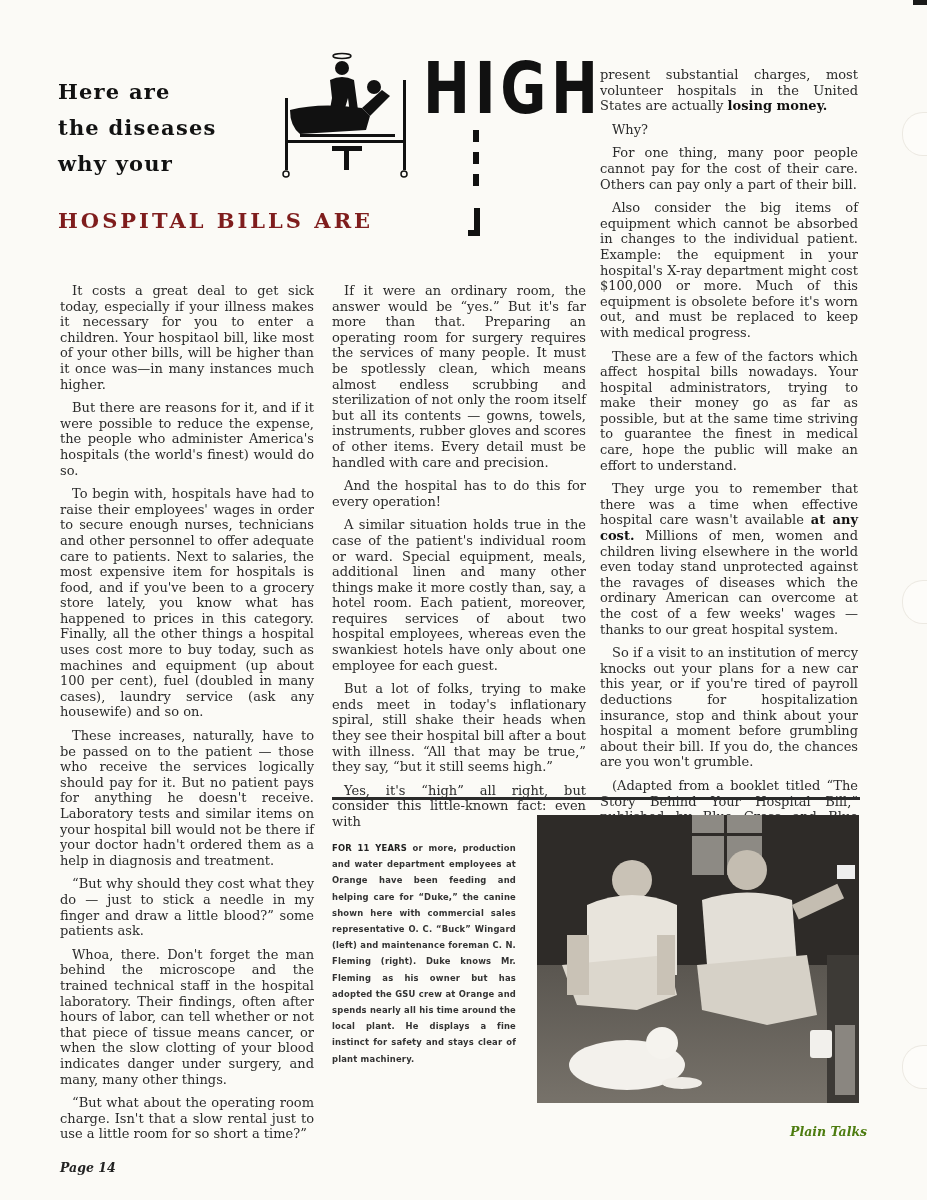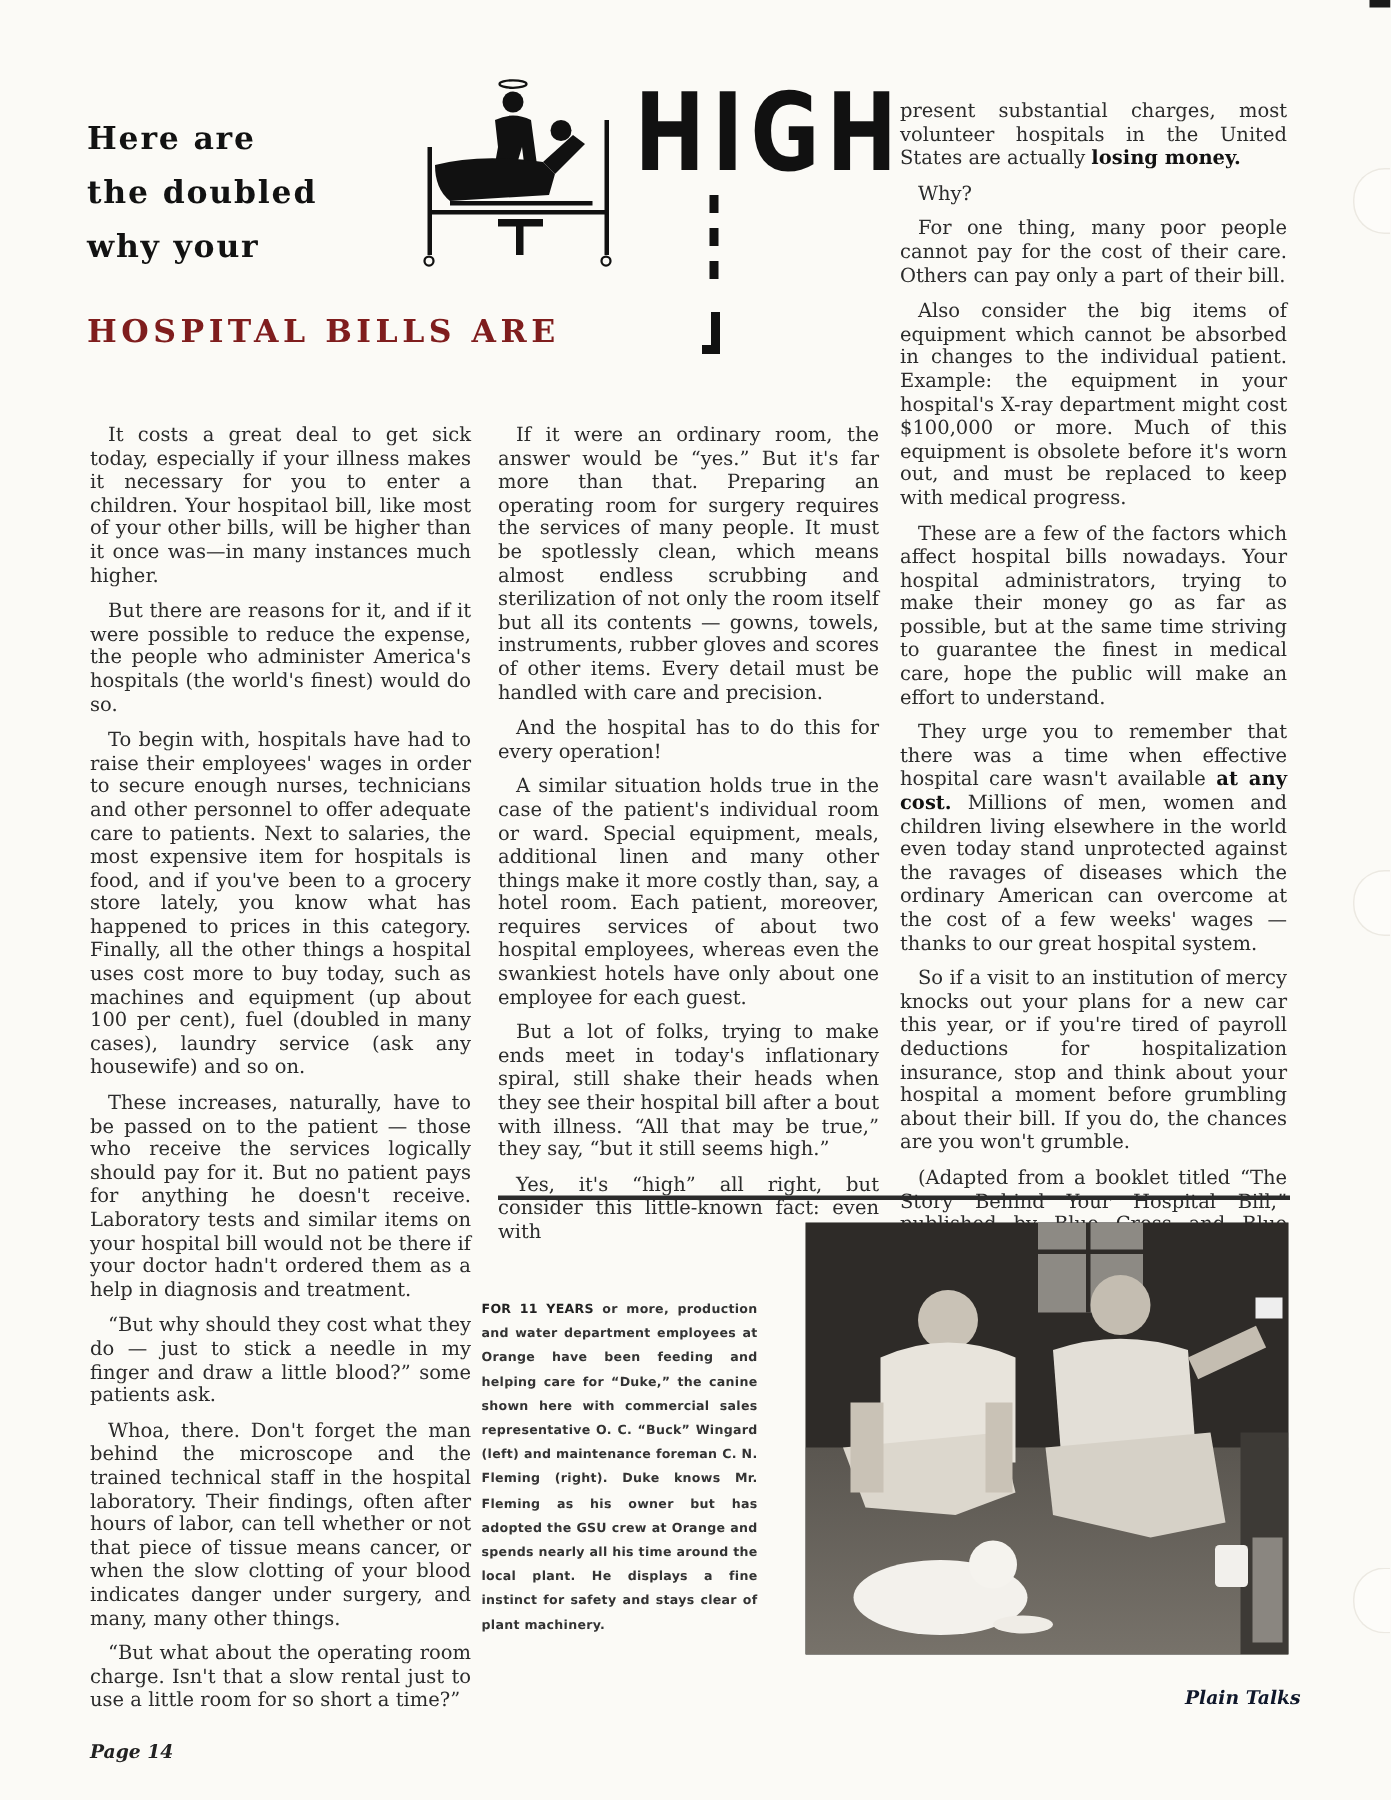--- a/index.html
+++ b/index.html
@@ -31,42 +31,42 @@
   .col { position: absolute; font-size: 13px; line-height: 15.6px; text-align: justify; margin-top: 20px; }
   .col p { margin: 0 0 8px 0; text-indent: 12px; }
   .col1 { left: 60px; top: 263px; width: 254px; }
   .col2 { left: 332px; top: 263px; width: 254px; }
   .col3 { left: 600px; top: 47px; width: 258px; }
   b.strong { font-weight: bold; color: #111; }
 
   .rule { position: absolute; left: 332px; top: 797px; width: 528px; height: 3px; background: #2b2b2b; }
 
   
-  .caption { position: absolute; left: 321px; top: 840px; width: 184px; font-family: "DejaVu Sans", sans-serif;
-    font-size: 8.4px; line-height: 16.2px; font-weight: bold; color: #333; text-align: justify; letter-spacing: 0.2px; margin-top: 24px; }
+  .caption { position: absolute; left: 332px; top: 840px; width: 184px; font-family: "DejaVu Sans", sans-serif;
+    font-size: 8.4px; line-height: 16.2px; font-weight: bold; color: #333; text-align: justify; letter-spacing: 0.2px; }
   .caption .lead { font-weight: 900; color: #222; }
 
   
   .photo { position: absolute; left: 537px; top: 815px; width: 322px; height: 288px; background: #3a3733; overflow: hidden; }
 
   .footer-left { position: absolute; left: 60px; top: 1124px; font-style: italic; font-weight: bold; font-size: 12.5px; color: #222; margin-top: 36px; }
-  .footer-right { position: absolute; left: 790px; top: 1124px; font-style: italic; font-weight: bold; font-size: 12.5px; color: #0f172a; }
+  .footer-right { position: absolute; left: 790px; top: 1124px; font-style: italic; font-weight: bold; font-size: 12.5px; color: #4d7c0f; }
 </style>
 </head>
 <body>
 
 <div class="corner-mark"></div>
 <div class="punch-hole" style="top:112px"></div>
 <div class="punch-hole" style="top:580px"></div>
 <div class="punch-hole" style="top:1045px"></div>
 
 <div class="headline">
   <div class="head-lines">
     <div>Here are</div>
-    <div>the doubled</div>
+    <div>the diseases</div>
     <div>why your</div>
   </div>
   <div class="head-last">HOSPITAL BILLS ARE</div>
 
   <svg class="bed-illustration" viewBox="0 0 150 130">
 
     <ellipse cx="72" cy="6" rx="9" ry="2.5" fill="none" stroke="#111" stroke-width="1.5"></ellipse>
 
     <circle cx="72" cy="18" r="7" fill="#111"></circle>
 

